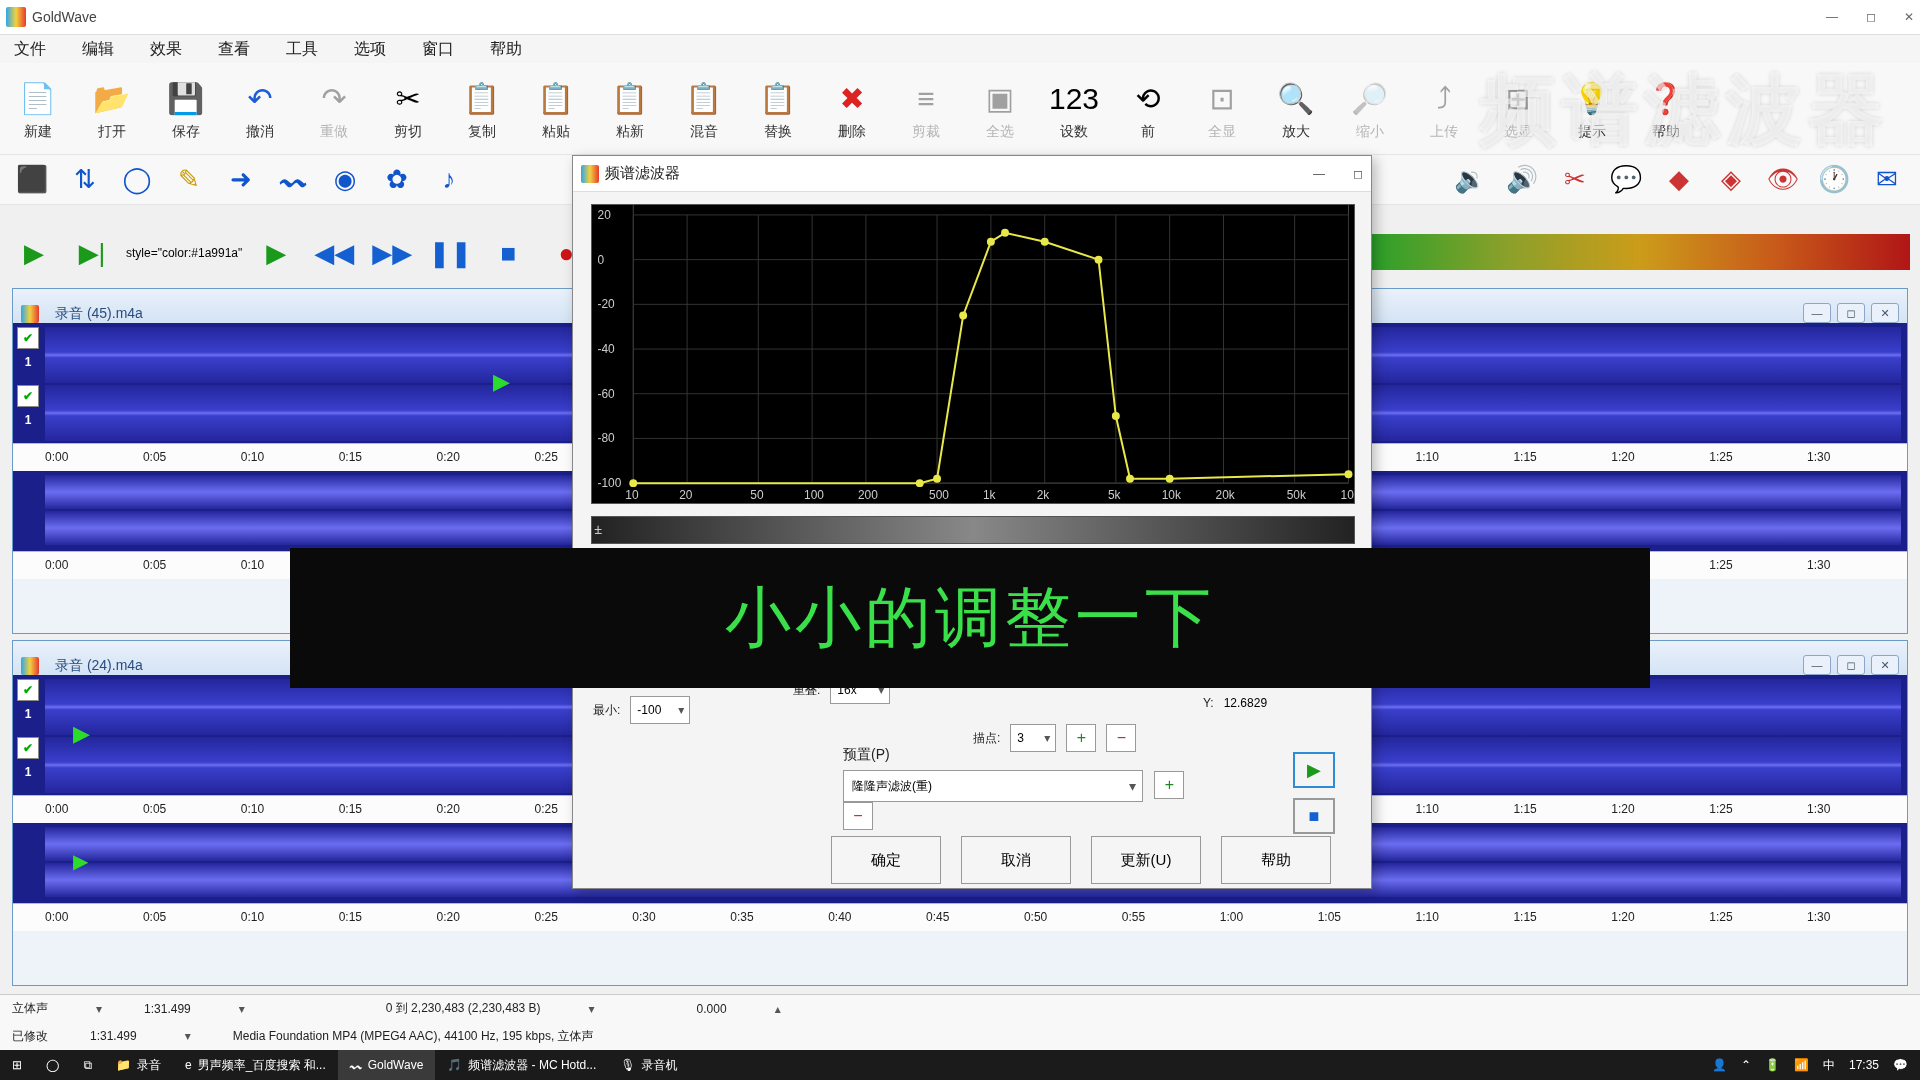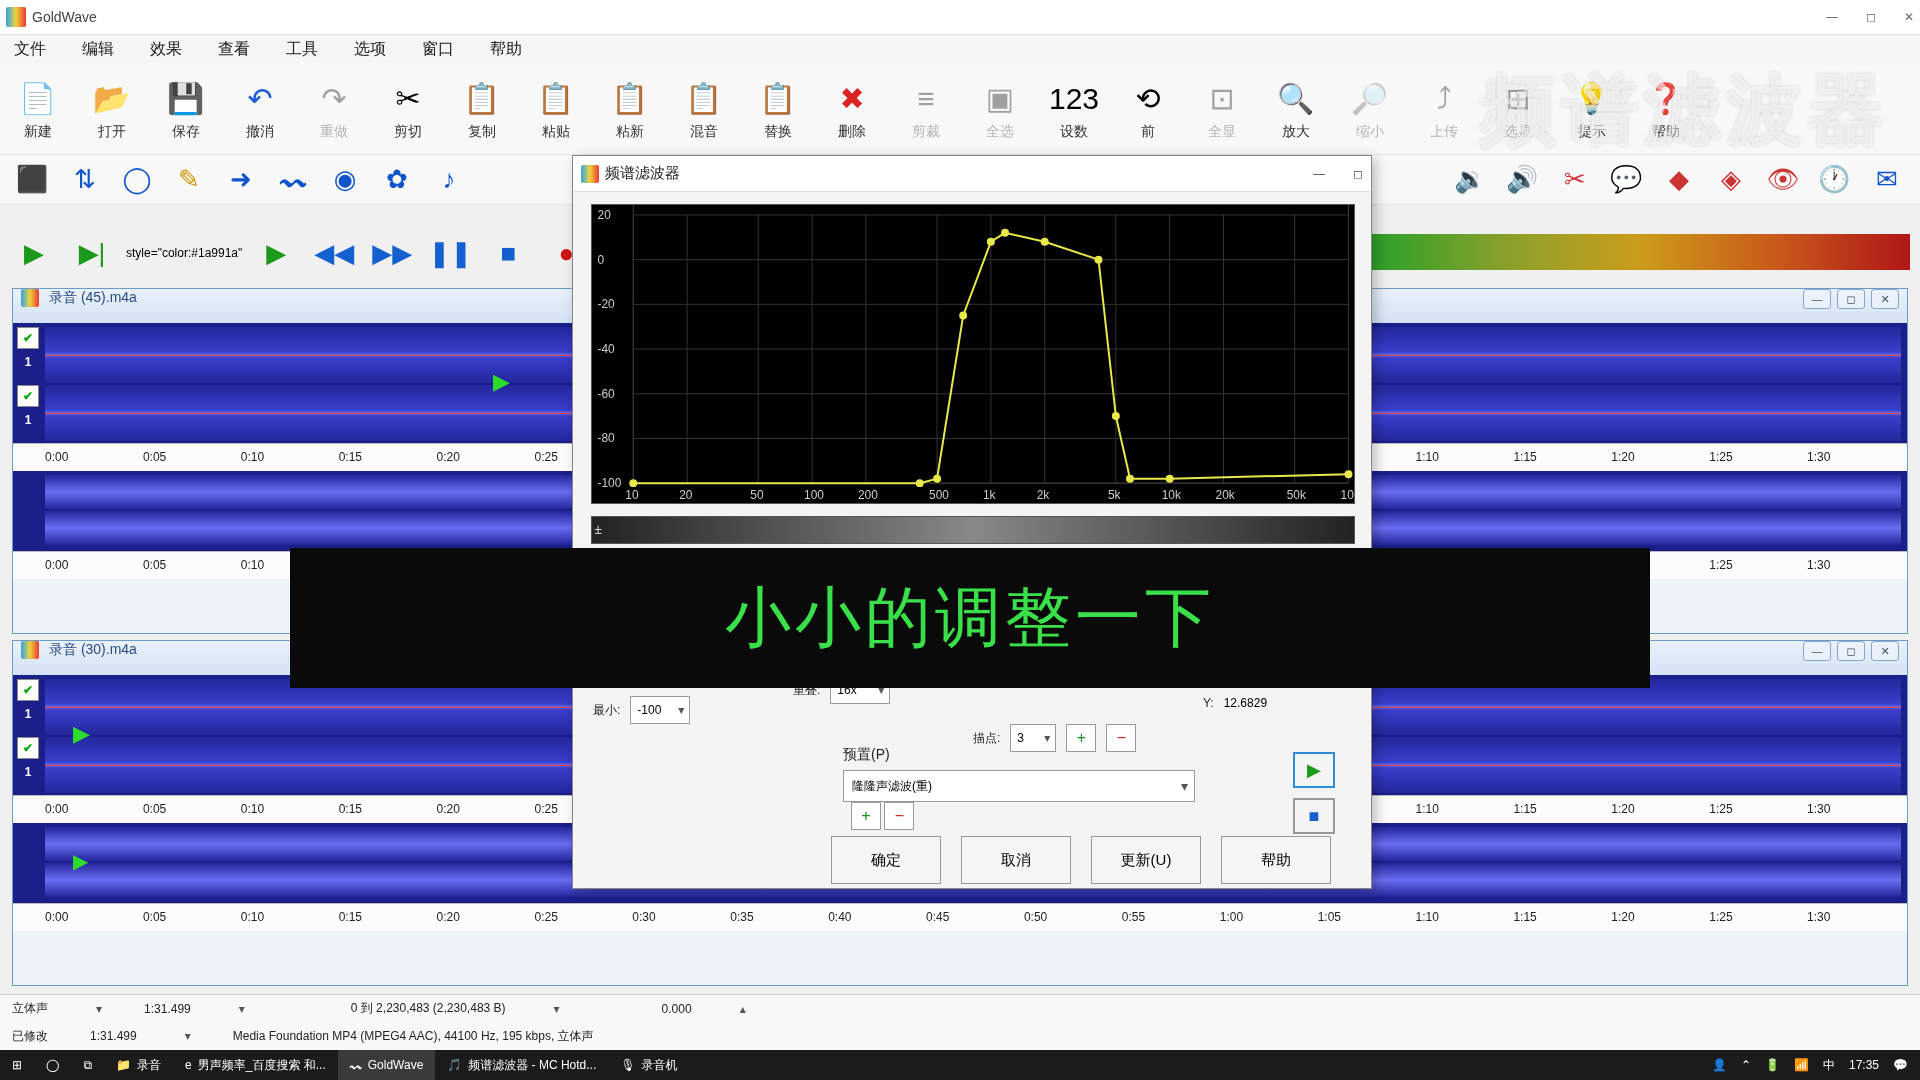--- a/index.html
+++ b/index.html
@@ -19,21 +19,21 @@
 .tbitem .ic{width:44px;height:44px;display:flex;align-items:center;justify-content:center;font-size:30px}
 .tbitem .lbl{font-size:14px;color:#333;white-space:nowrap}
 .dim{opacity:.35}
 .toolbar2{left:0;top:155px;width:1920px;height:50px;background:#f8f8f8;display:flex;align-items:center;padding:0 10px;gap:6px;border-bottom:1px solid #e5e5e5}
 .t2ic{width:46px;height:42px;display:flex;align-items:center;justify-content:center;font-size:26px}
 .transport{left:10px;top:230px;height:46px;display:flex;align-items:center;gap:10px}
 .trbtn{width:48px;height:40px;display:flex;align-items:center;justify-content:center;font-size:26px}
 .gradient-bar{left:1370px;top:234px;width:540px;height:36px;background:linear-gradient(90deg,#2aa02a,#8aa02a,#cc9c1a,#c85a1a,#b01616)}
 
 .audiowin{position:absolute;left:12px;width:1896px;background:#eef3fa;border:1px solid #6b9cc9}
-.audiowin .awtitle{height:34px;background:linear-gradient(#e9f1fb,#d4e3f4);display:flex;align-items:flex-start;padding:0 8px;gap:10px}
+.audiowin .awtitle{height:34px;background:linear-gradient(#e9f1fb,#d4e3f4);display:flex;align-items:flex-end;padding:0 8px;gap:16px}
 .audiowin .awtitle .ic{width:18px;height:18px;background:linear-gradient(90deg,#2ea6e8,#f2d13e,#e73a2e);border-radius:2px}
 .audiowin .awtitle .name{color:#2a4d80;font-size:14px}
 .audiowin .awbtns{margin-left:auto;display:flex;gap:6px}
 .awbtn{width:28px;height:20px;border:1px solid #8aa6c8;border-radius:3px;background:#eaf1fb;display:flex;align-items:center;justify-content:center;font-size:11px;color:#456}
 .wave-area{position:relative;height:120px;background:#1a1f8a}
 .wave-area .lane{position:absolute;left:32px;right:6px;height:56px;background:linear-gradient(#24269c,#3a3fcc 45%,#6a6df0 50%,#3a3fcc 55%,#24269c)}
 .wave-area .lanetop{top:4px}
 .wave-area .lanebot{top:62px}
 .wave-area .redline{position:absolute;left:32px;right:6px;height:1px;background:#e44;top:32px}
 .wave-area .chk{position:absolute;left:4px;width:22px;height:22px;background:#fff;border:1px solid #888;display:flex;align-items:center;justify-content:center;color:#0a0;font-weight:bold}
@@ -55,21 +55,21 @@
 .minimap{position:absolute;left:18px;top:360px;width:764px;height:28px;background:linear-gradient(90deg,#222,#888,#222);border:1px solid #555}
 .sel-ruler{position:absolute;left:18px;top:394px;width:764px;height:30px;background:#fafafa;border:1px solid #ccc;font-size:11px;color:#333}
 .sel-ruler span{position:absolute;top:8px}
 .dlgrow{position:absolute;display:flex;align-items:center;gap:10px;font-size:14px}
 .dlgrow label{color:#222}
 .combo{height:28px;border:1px solid #999;background:#fff;padding:0 22px 0 6px;position:relative;min-width:60px;display:flex;align-items:center}
 .combo::after{content:"▾";position:absolute;right:5px;color:#555}
 .iconbtn{width:30px;height:28px;border:1px solid #999;background:#fff;display:flex;align-items:center;justify-content:center;font-size:16px}
 .presetbox{position:absolute;left:270px;top:590px;width:360px}
 .presetbox .pl{font-size:14px;color:#222;margin-bottom:6px}
-.presetbox .sel{width:352px;height:32px;border:1px solid #999;background:#fff;padding:0 24px 0 8px;position:relative;display:inline-flex;align-items:center;font-size:14px}
+.presetbox .sel{width:300px;height:32px;border:1px solid #999;background:#fff;padding:0 24px 0 8px;position:relative;display:inline-flex;align-items:center;font-size:14px}
 .presetbox .sel::after{content:"▾";position:absolute;right:6px;color:#555}
 .dlgbtns{position:absolute;left:258px;top:680px;display:flex;gap:20px}
 .dlgbtns button{width:110px;height:48px;border:1px solid #999;background:#f5f5f5;font-size:15px;cursor:pointer}
 .playstop{position:absolute;left:720px;top:596px;display:flex;flex-direction:column;gap:10px}
 .playstop div{width:42px;height:36px;border:2px solid #2e8bd6;display:flex;align-items:center;justify-content:center;font-size:18px}
 
 .subtitle{position:absolute;left:290px;top:548px;width:1360px;height:140px;background:#0a0a0a;display:flex;align-items:center;justify-content:center}
 .subtitle span{color:#3ae04a;font-size:66px;font-weight:500;letter-spacing:4px}
 
 .status1{position:absolute;left:0;top:994px;width:1920px;height:28px;background:#f8f8f8;border-top:1px solid #ccc;display:flex;align-items:center;padding:0 12px;gap:42px;font-size:14px;color:#222}
@@ -302,21 +302,21 @@
       <span style="left: 1500.42px;">1:15</span>
       <span style="left: 1598.32px;">1:20</span>
       <span style="left: 1696.21px;">1:25</span>
       <span style="left: 1794.11px;">1:30</span>
     </div>
 </div>
 
 <div class="audiowin" style="top:640px;height:346px">
   <div class="awtitle">
     <div class="ic"></div>
-    <div class="name">录音 (30).m4a</div>
+    <div class="name">录音 (24).m4a</div>
     <div class="awbtns">
       <div class="awbtn">—</div>
       <div class="awbtn">◻</div>
       <div class="awbtn">✕</div>
     </div>
   </div>
   <div class="wave-area">
     <div class="chk" style="top:4px">✔</div>
     <div class="chlbl" style="top:28px">1</div>
     <div class="chk" style="top:62px">✔</div>
@@ -528,21 +528,21 @@
   <span>小小的调整一下</span>
 </div>
 
 <div class="watermark">频谱滤波器</div>
 
 <div class="status1">
   <span>立体声</span>
     <span class="dropdown-arrow">▾</span>
   <span>1:31.499</span>
     <span class="dropdown-arrow">▾</span>
-  <span style="margin-left:64px">0 到 2,230,483 (2,230,483 B)</span>
+  <span style="margin-left:99px">0 到 2,230,483 (2,230,483 B)</span>
     <span class="dropdown-arrow">▾</span>
   <span style="margin-left:60px">0.000</span>
     <span class="dropdown-arrow">▴</span>
 </div>
 <div class="status2">
   <span>已修改</span>
   <span>1:31.499</span>
     <span class="dropdown-arrow">▾</span>
   <span>Media Foundation MP4 (MPEG4 AAC), 44100 Hz, 195 kbps, 立体声</span>
 </div>

